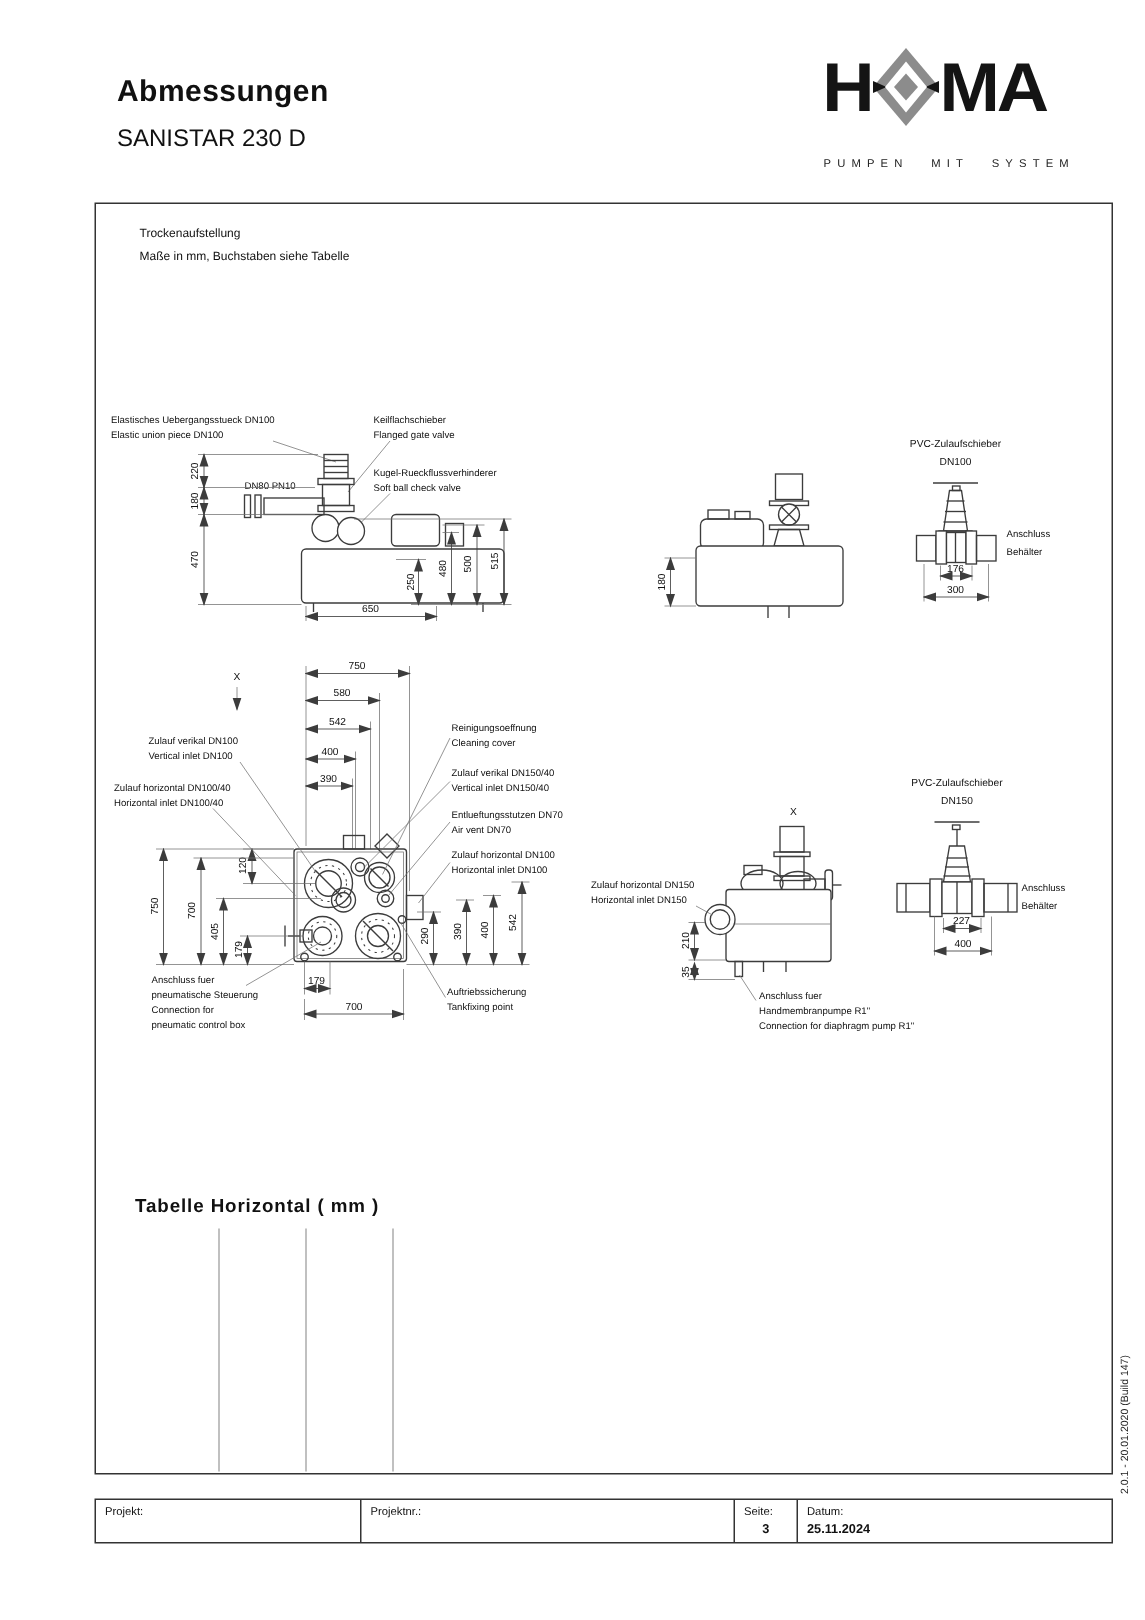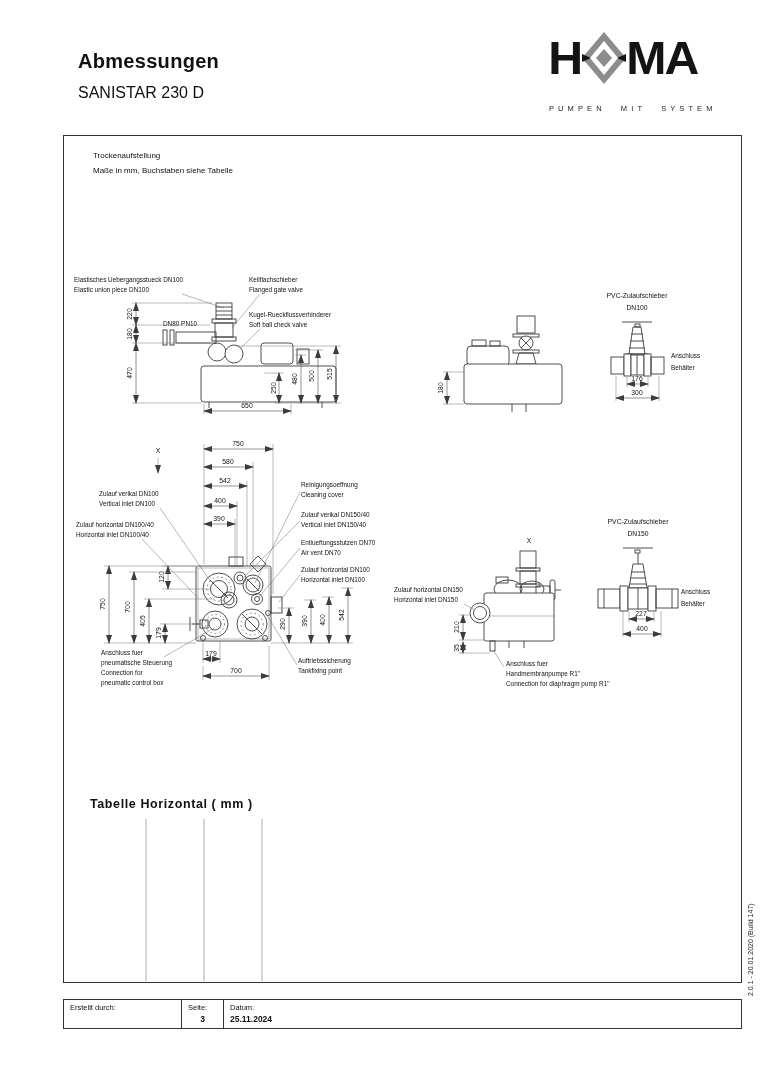--- a/index.html
+++ b/index.html
@@ -383,22 +383,25 @@
       <line class="tline" x1="82" y1="683" x2="82" y2="845"></line>
       <line class="tline" x1="140" y1="683" x2="140" y2="845"></line>
       <line class="tline" x1="198" y1="683" x2="198" y2="845"></line>
     </g>
   </svg>
 </div>
 
 <div class="version">2.0.1 - 20.01.2020 (Build 147)</div>
 
 <div class="footer">
-  <div class="fcell fc3">
-    <span>Erstellt durch:</span>
+  <div class="fcell fc1">
+    <span>Projekt:</span>
+  </div>
+  <div class="fcell fc2">
+    <span>Projektnr.:</span>
   </div>
   <div class="fcell fc4">
     <div>Seite:</div>
     <div class="fval">3</div>
   </div>
   <div class="fcell fc5">
     <div>Datum:</div>
     <div class="fval">25.11.2024</div>
   </div>
 </div>

